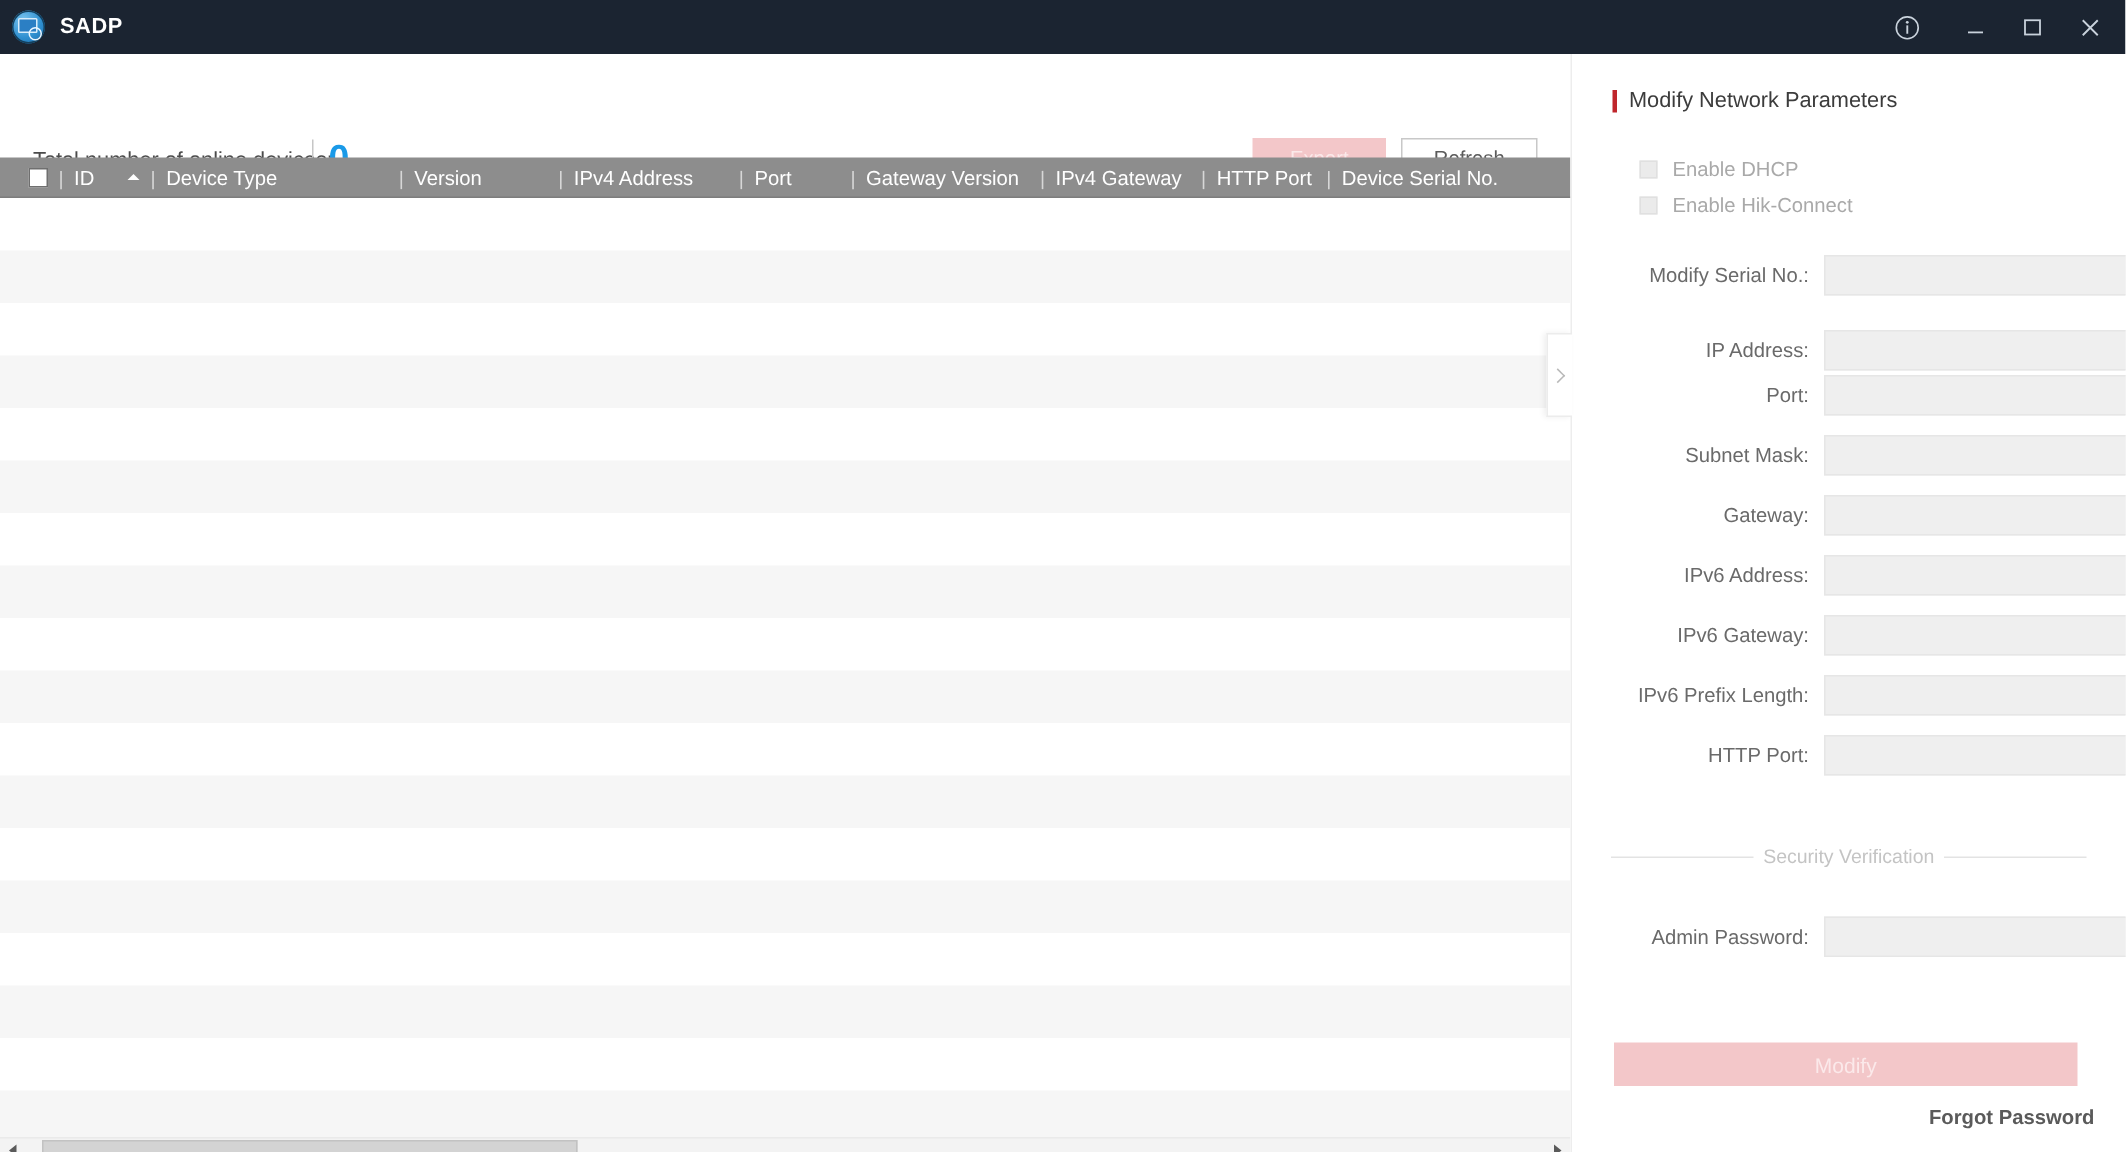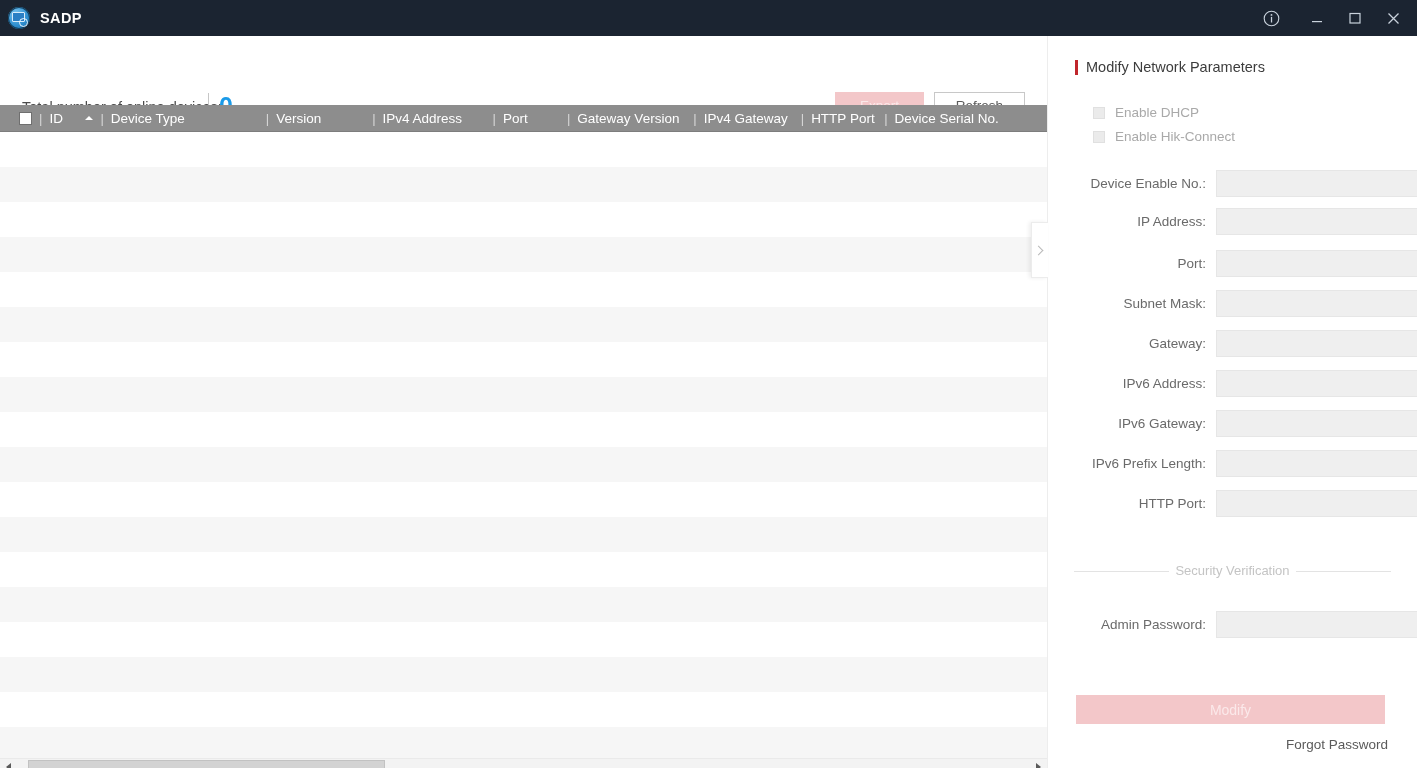--- a/index.html
+++ b/index.html
@@ -198,21 +198,21 @@
   }
 
   #btn-modify {
     position: absolute; left: 1076px; top: 695px; width: 309px; height: 29px;
     background: #f3c7c9; border: none; color: #fbe9ea; font-size: 14px;
     font-family: "Liberation Sans", sans-serif;
     display: flex; align-items: center; justify-content: center;
   }
   #link-forgot {
     position: absolute; left: 1286px; top: 736px; width: 99px; text-align: right;
-    font-size: 13.5px; color: #5a5a5a; line-height: 17px; white-space: nowrap;
+    font-size: 13.5px; color: #5a5a5a; line-height: 17px; white-space: nowrap; font-weight: bold;
   }
 </style>
 </head>
 <body>
 
 <div id="titlebar">
   <div id="app-logo"></div>
   <div id="app-title">SADP</div>
   <div id="titlebar-controls">
     <div class="tb-btn" id="tb-info">
@@ -320,24 +320,24 @@
   <div class="chk-row" id="chk-dhcp">
     <div class="chk-box"></div>
     <div class="chk-label">Enable DHCP</div>
   </div>
   <div class="chk-row" id="chk-hik">
     <div class="chk-box"></div>
     <div class="chk-label">Enable Hik-Connect</div>
   </div>
 
   <div class="field" style="top:134px">
-    <div class="field-label">Device Enable No.:</div>
-    <input class="field-input" type="text" placeholder="" style="">
-  </div>
-  <div class="field" style="top:172px">
+    <div class="field-label">Modify Serial No.:</div>
+    <input class="field-input" type="text" placeholder="" style="">
+  </div>
+  <div class="field" style="top:184px">
     <div class="field-label">IP Address:</div>
     <input class="field-input" type="text" placeholder="" style="">
   </div>
   <div class="field" style="top:214px">
     <div class="field-label">Port:</div>
     <input class="field-input" type="text" placeholder="" style="">
   </div>
   <div class="field" style="top:254px">
     <div class="field-label">Subnet Mask:</div>
     <input class="field-input" type="text" placeholder="" style="">

